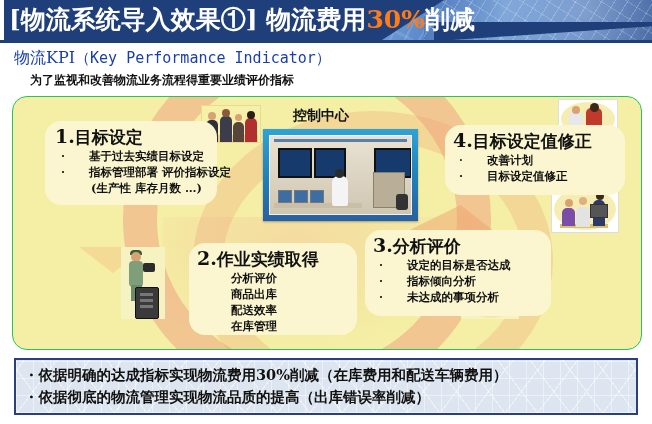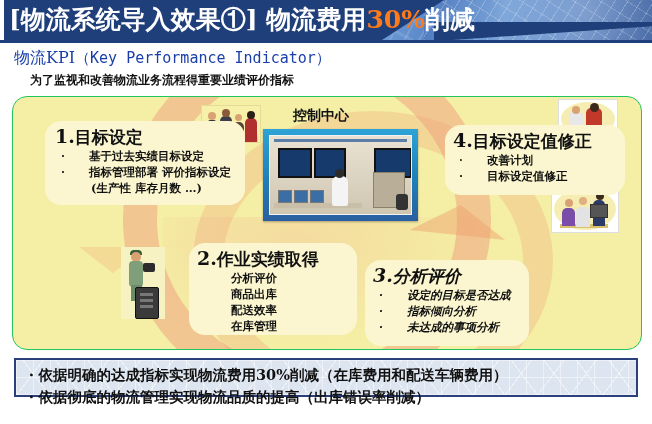--- a/index.html
+++ b/index.html
@@ -96,24 +96,24 @@
   .box-title{
     font-family:"DejaVu Serif","Liberation Serif",serif;
     font-weight:bold;color:#111;white-space:nowrap;
   }
   .box-title .num{font-size:19px;}
   .box-title .txt{font-size:17px;}
   .bl{font-family:"DejaVu Serif","Liberation Serif",serif;font-weight:bold;font-size:11.5px;color:#111;white-space:nowrap;}
   .bl .dot{display:inline-block;width:14px;}
   .bl .dot:before{content:"\00B7";}
 
-  #box1{left:32px;top:24px;width:200px;height:84px;}
+  #box1{left:32px;top:24px;width:172px;height:84px;}
   #box4{left:432px;top:28px;width:180px;height:70px;}
   #box2{left:176px;top:146px;width:168px;height:92px;}
-  #box3{left:352px;top:163px;width:164px;height:86px;font-style:italic;}
+  #box3{left:352px;top:133px;width:186px;height:86px;}
 
   
   .cc-label{
     position:absolute;left:280px;top:10px;white-space:nowrap;
     font-family:"DejaVu Serif","Liberation Serif",serif;font-weight:bold;font-size:14px;color:#111;
   }
   .cc-frame{
     position:absolute;left:250px;top:32px;width:155px;height:92px;
     background:linear-gradient(180deg,#2ea3d6 0%,#1f7fb8 55%,#2a5fa0 100%);
     padding:6px;box-sizing:border-box;box-shadow:0 1px 2px rgba(0,0,0,.3);
@@ -190,21 +190,21 @@
     left:448px;top:176px;width:58px;height:46px;background:#f6f2c2;
   }
   .ph-op .oval{position:absolute;left:1px;top:1px;width:56px;height:44px;background:#f3ea9d;border-radius:50%;}
   .ph-op .mach{position:absolute;left:4px;bottom:4px;width:34px;height:16px;background:#4a4a52;border-radius:2px;}
   .ph-op .paper{position:absolute;left:6px;bottom:18px;width:22px;height:12px;background:#f2f2f2;border:1px solid #bbb;border-radius:3px;}
   .ph-op .per{position:absolute;right:6px;bottom:5px;width:16px;height:26px;background:#e8c43c;border-radius:5px 5px 0 0;}
   .ph-op .head{position:absolute;right:8px;top:9px;width:11px;height:11px;border-radius:50%;background:#3a2a1c;}
 
   
   .footer{
-    position:absolute;left:14px;top:358px;width:624px;height:39px;
+    position:absolute;left:14px;top:358px;width:624px;height:57px;
     border:2px solid #2b3f7a;box-sizing:border-box;
     background:
       repeating-linear-gradient(53deg, rgba(255,255,255,.55) 0 1px, rgba(255,255,255,0) 1px 26px),
       repeating-linear-gradient(-53deg, rgba(255,255,255,.55) 0 1px, rgba(255,255,255,0) 1px 26px),
       repeating-linear-gradient(0deg, rgba(255,255,255,.45) 0 1px, rgba(255,255,255,0) 1px 17px),
       repeating-linear-gradient(90deg, rgba(255,255,255,.45) 0 1px, rgba(255,255,255,0) 1px 17px),
       #dde5f0;
   }
   .ftr-line{
     position:absolute;left:8px;white-space:nowrap;

